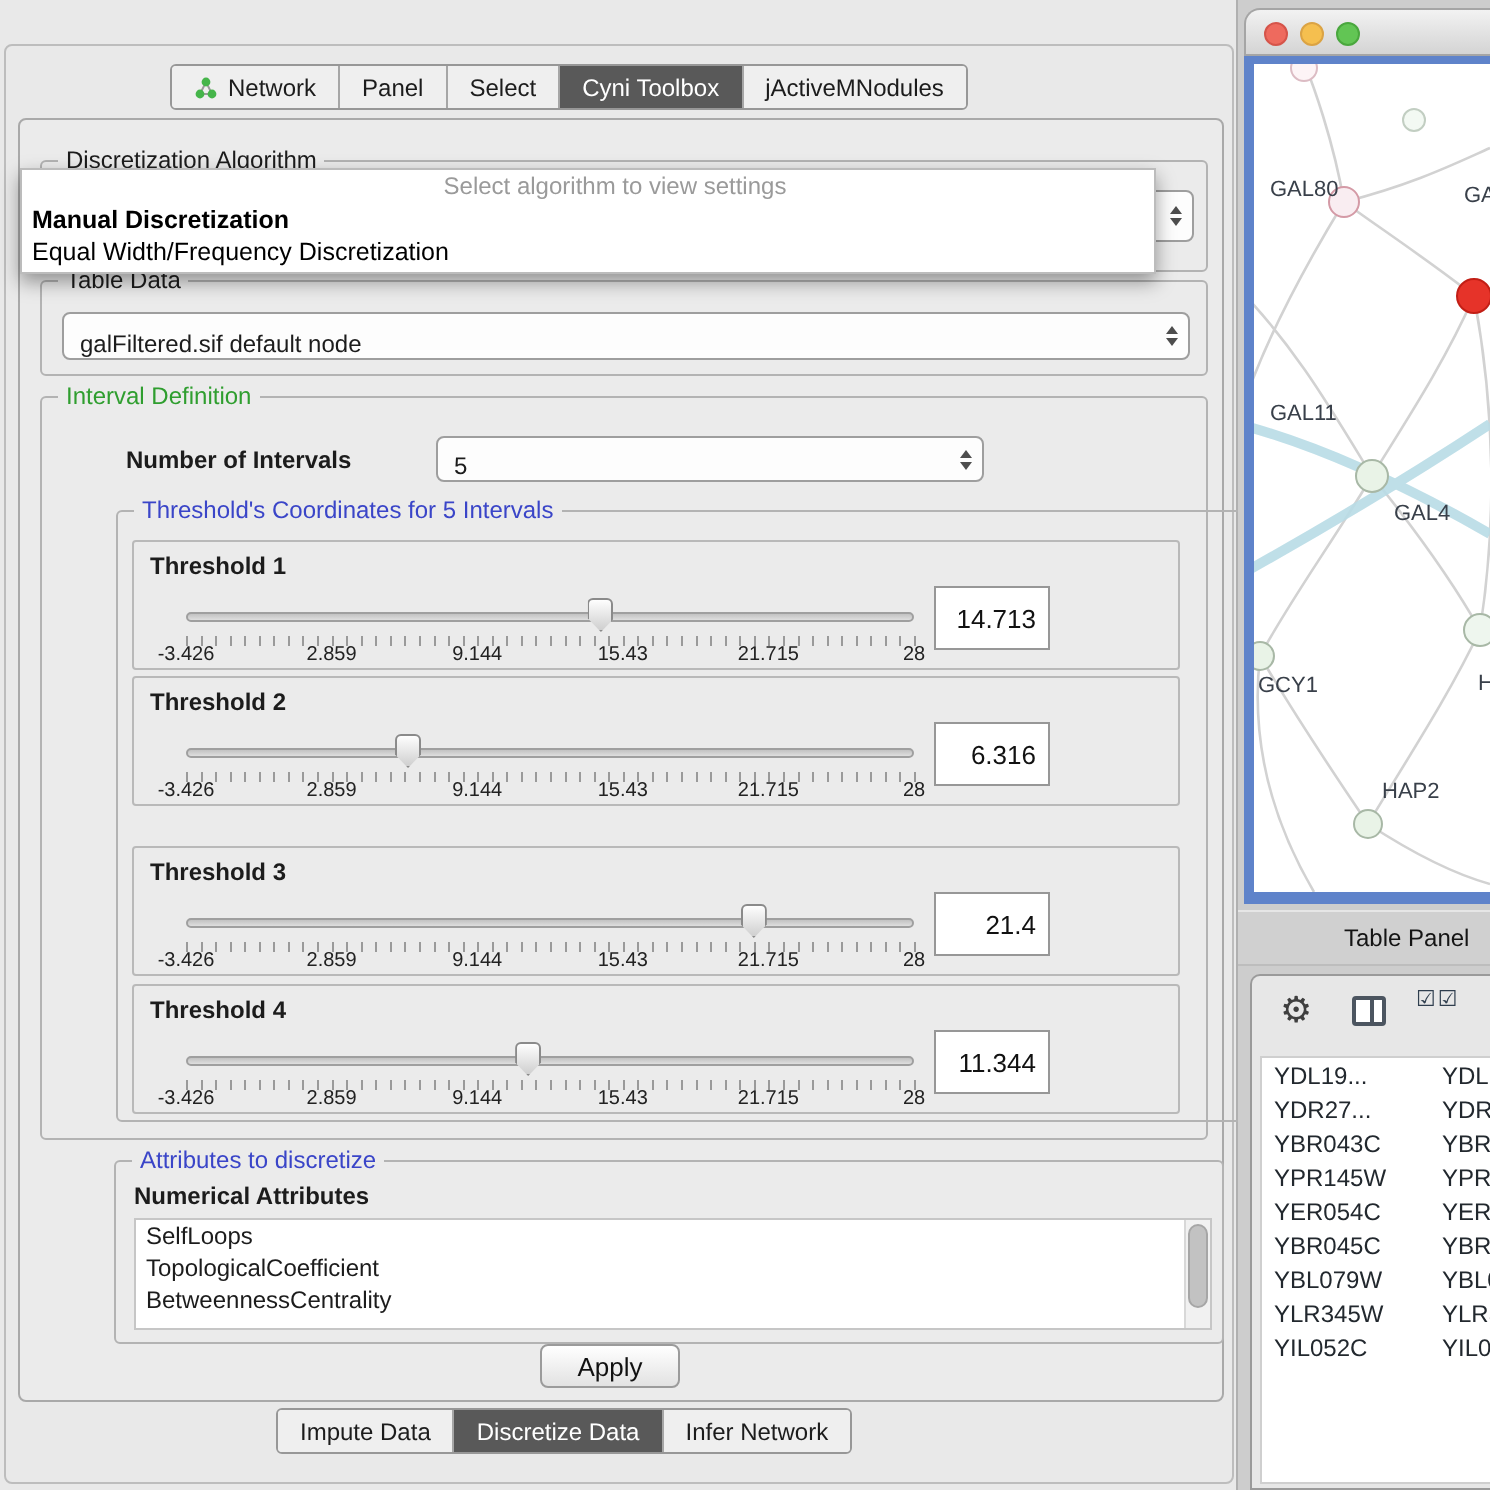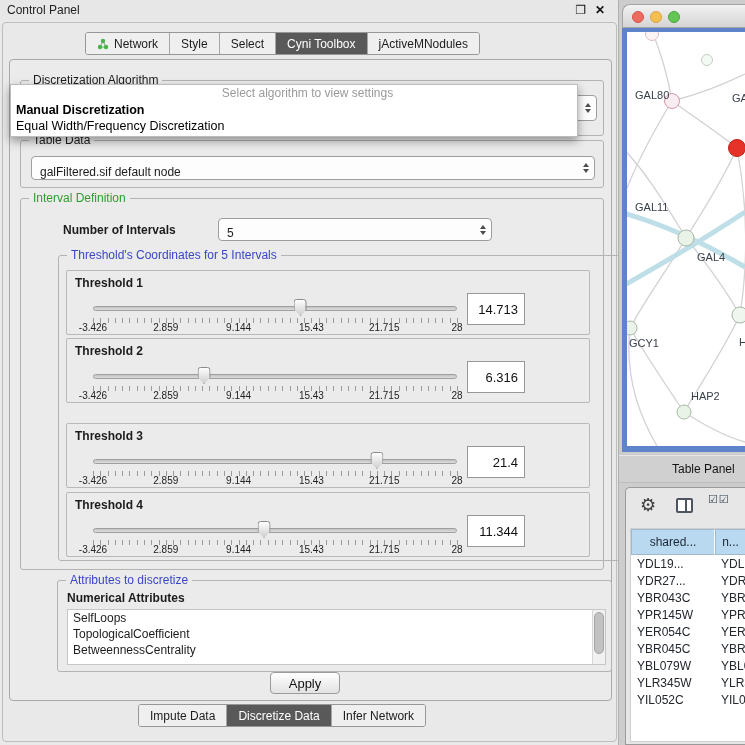--- a/index.html
+++ b/index.html
@@ -89,44 +89,37 @@
   .th.c1{flex:0 0 84px;border-right:1px solid #ffffff;}
   .th.c2{flex:1;}
   .trow{display:flex;height:17px;align-items:center;font-size:12px;color:#22282e;}
   .trow .c1{flex:0 0 84px;padding-left:6px;overflow:hidden;white-space:nowrap;}
   .trow .c2{flex:1;padding-left:6px;overflow:hidden;white-space:nowrap;}
 </style>
 </head>
 <body>
 
 <section class="cp">
-  <header class="cp-titlebar">
-    <span class="cp-title">Control Panel</span>
-    <span class="win-icons">
-      <span>❐</span>
-      <span style="font-weight:bold">✕</span>
-    </span>
-  </header>
 
   <div class="cp-body">
 
     <nav class="tabstrip tabs-top">
       <div class="tab">
         <svg width="12" height="12" viewBox="0 0 12 12">
           <line x1="3" y1="9" x2="6" y2="3" stroke="#9a9a9a" stroke-width="1"></line>
           <line x1="6" y1="3" x2="9" y2="9" stroke="#9a9a9a" stroke-width="1"></line>
           <line x1="3" y1="9" x2="9" y2="9" stroke="#9a9a9a" stroke-width="1"></line>
           <circle cx="3" cy="9" r="2.2" fill="#45b54a"></circle>
             <circle cx="6" cy="3" r="2.2" fill="#45b54a"></circle>
             <circle cx="9" cy="9" r="2.2" fill="#45b54a"></circle>
         </svg>
         <span>Network</span>
       </div>
       <div class="tab">
-          <span>Style</span>
+          <span>Panel</span>
         </div>
       <div class="tab">
           <span>Select</span>
         </div>
       <div class="tab selected">
           <span>Cyni Toolbox</span>
         </div>
       <div class="tab">
           <span>jActiveMNodules</span>
         </div>
@@ -331,24 +324,20 @@
     <span>Table Panel</span>
   </div>
 
   <div class="table-window">
     <div class="tt-toolbar">
       <span class="gear-ic">⚙</span>
       <span class="col-ic"></span>
       <span class="checks-ic">☑☑</span>
     </div>
     <div class="ttable">
-      <div class="thead">
-        <span class="th c1">shared...</span>
-        <span class="th c2">n...</span>
-      </div>
       <div class="trow">
           <span class="c1">YDL19...</span>
           <span class="c2">YDL1</span>
         </div>
       <div class="trow">
           <span class="c1">YDR27...</span>
           <span class="c2">YDR2</span>
         </div>
       <div class="trow">
           <span class="c1">YBR043C</span>

